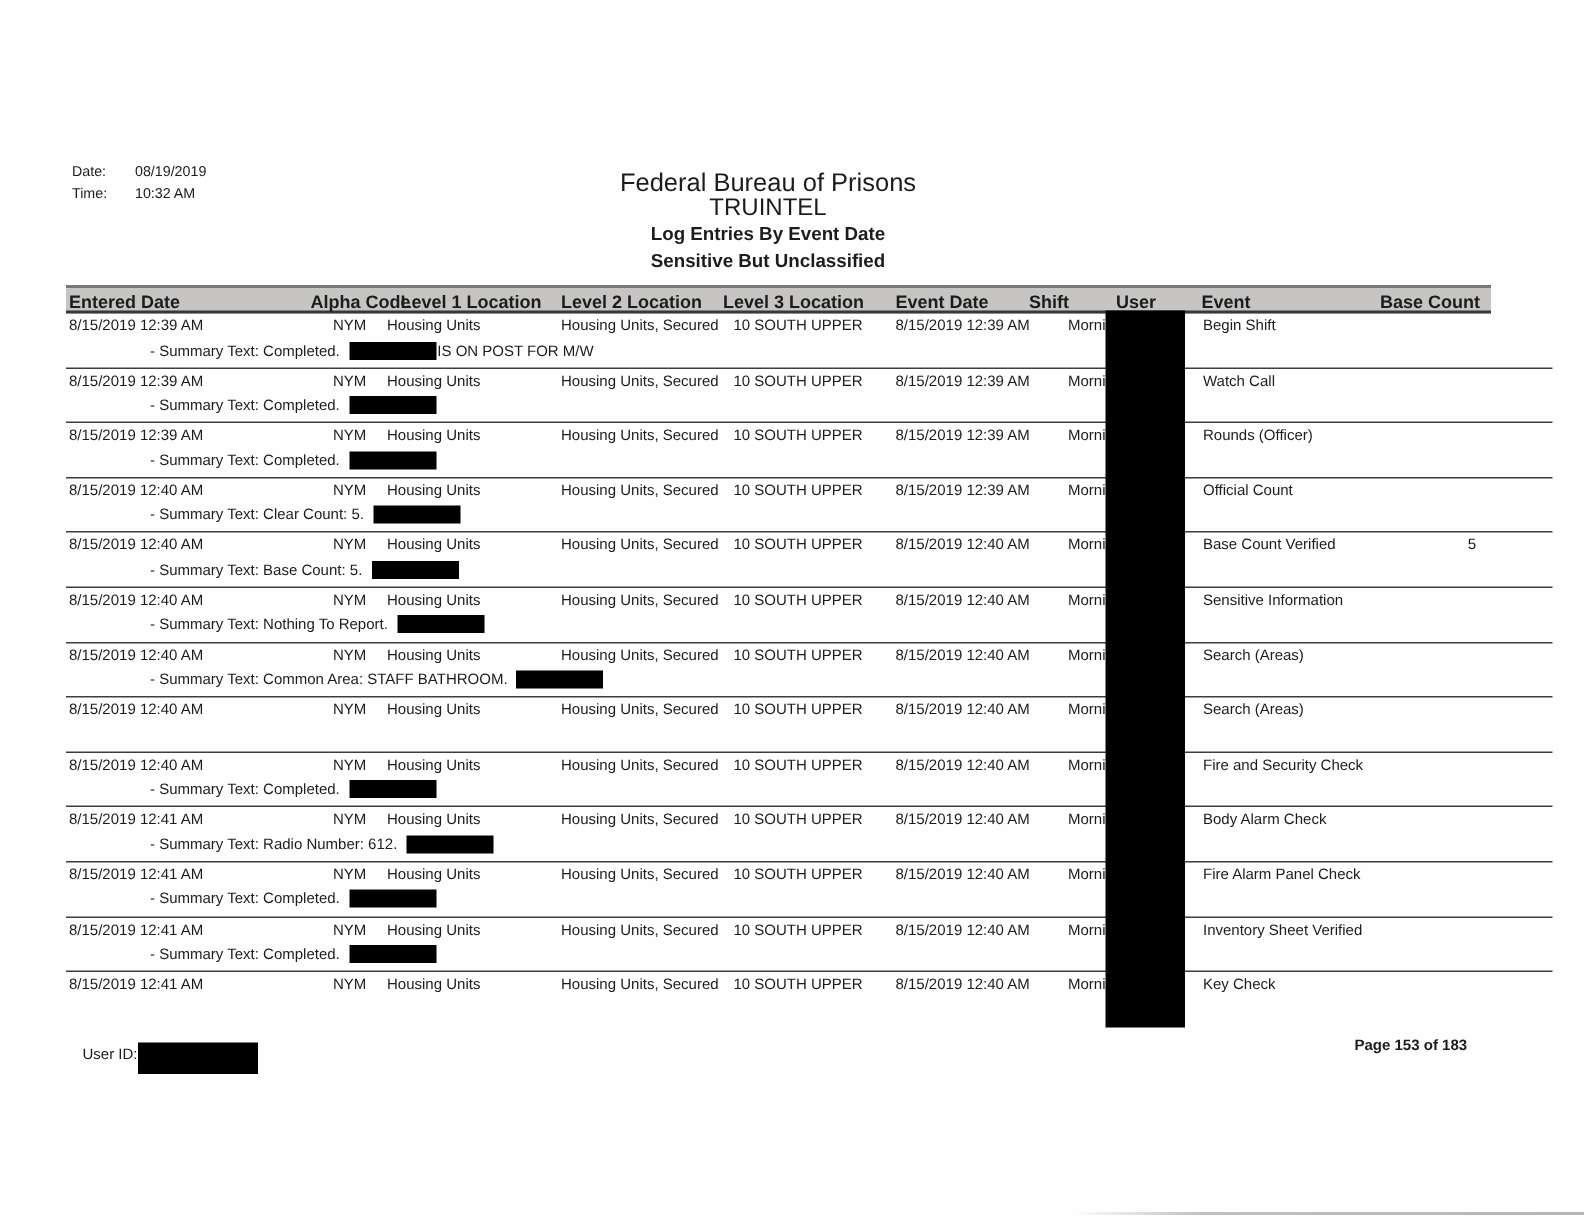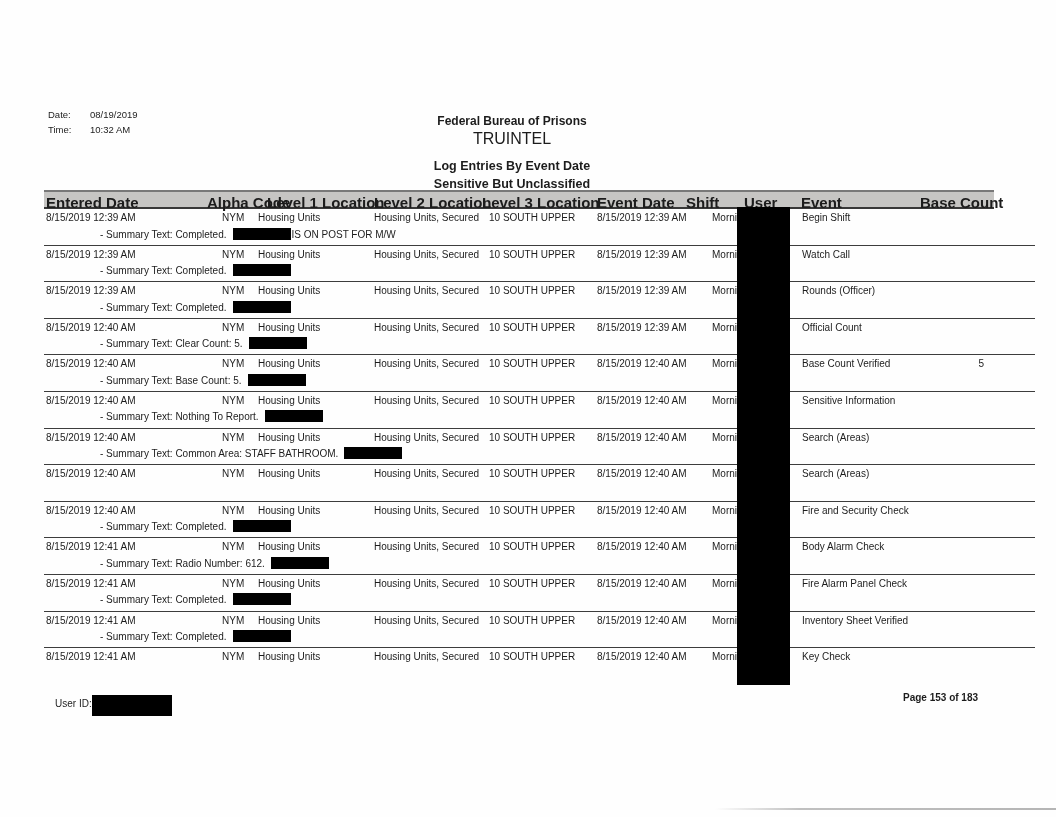--- a/index.html
+++ b/index.html
@@ -8,29 +8,29 @@
   .page { position:relative; width:1056px; height:817px; background:#fefefe; overflow:hidden; }
 
   
   .meta { position:absolute; left:48px; top:107px; font-size:9.5px; line-height:15px; }
   .meta .mrow { display:flex; }
   .meta .mlabel { width:42px; }
   .meta .mvalue { }
 
   
   .title-block { position:absolute; left:312px; top:113px; width:400px; text-align:center; }
-  .title-block .t1 { font-size:12px; line-height:17px;font-weight:bold; }
+  .title-block .t1 { font-size:17px; line-height:17px; }
   .title-block .t2 { font-size:16px; line-height:17px; }
-  .title-block .t3 { font-size:12.5px; font-weight:700; line-height:18px;margin-top:10px; }
+  .title-block .t3 { font-size:12.5px; font-weight:700; line-height:18px; }
   .title-block .t4 { font-size:12.5px; font-weight:700; line-height:18px; }
 
   
   .thead { position:absolute; left:44px; top:190px; width:950px; height:19px;
            background:#c6c5c3; border-top:2px solid #787878; border-bottom:2px solid #383838; }
-  .thead .hcell { position:absolute; top:2px; font-size:15px; font-weight:700; white-space:nowrap; }
+  .thead .hcell { position:absolute; top:2px; font-size:12px; font-weight:700; white-space:nowrap; }
   .h-entered { left:2px; }
   .h-alpha   { left:163px; }
   .h-l1      { left:223px; }
   .h-l2      { left:330px; }
   .h-l3      { left:438px;text-align:right; }
   .h-edate   { left:553px; }
   .h-shift   { left:642px; }
   .h-user    { left:700px; }
   .h-event   { left:757px; }
   .h-base    { left:876px; }

